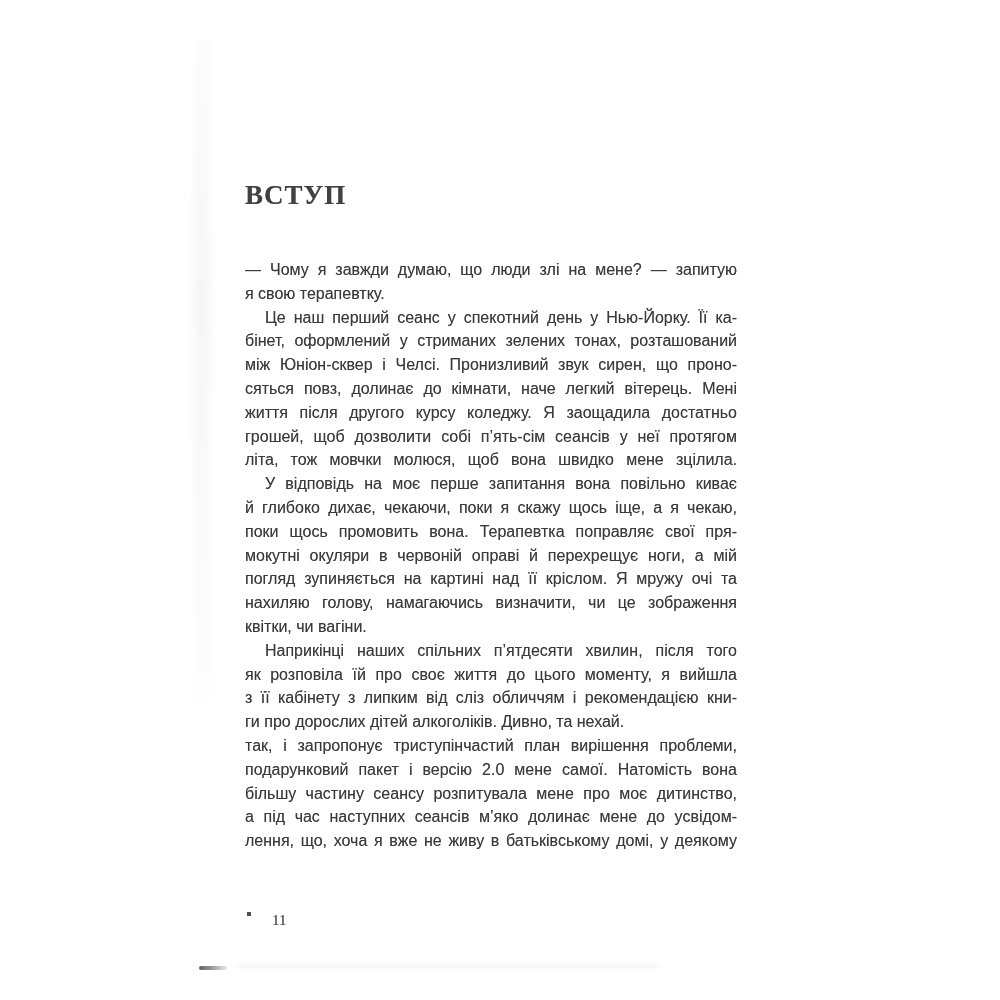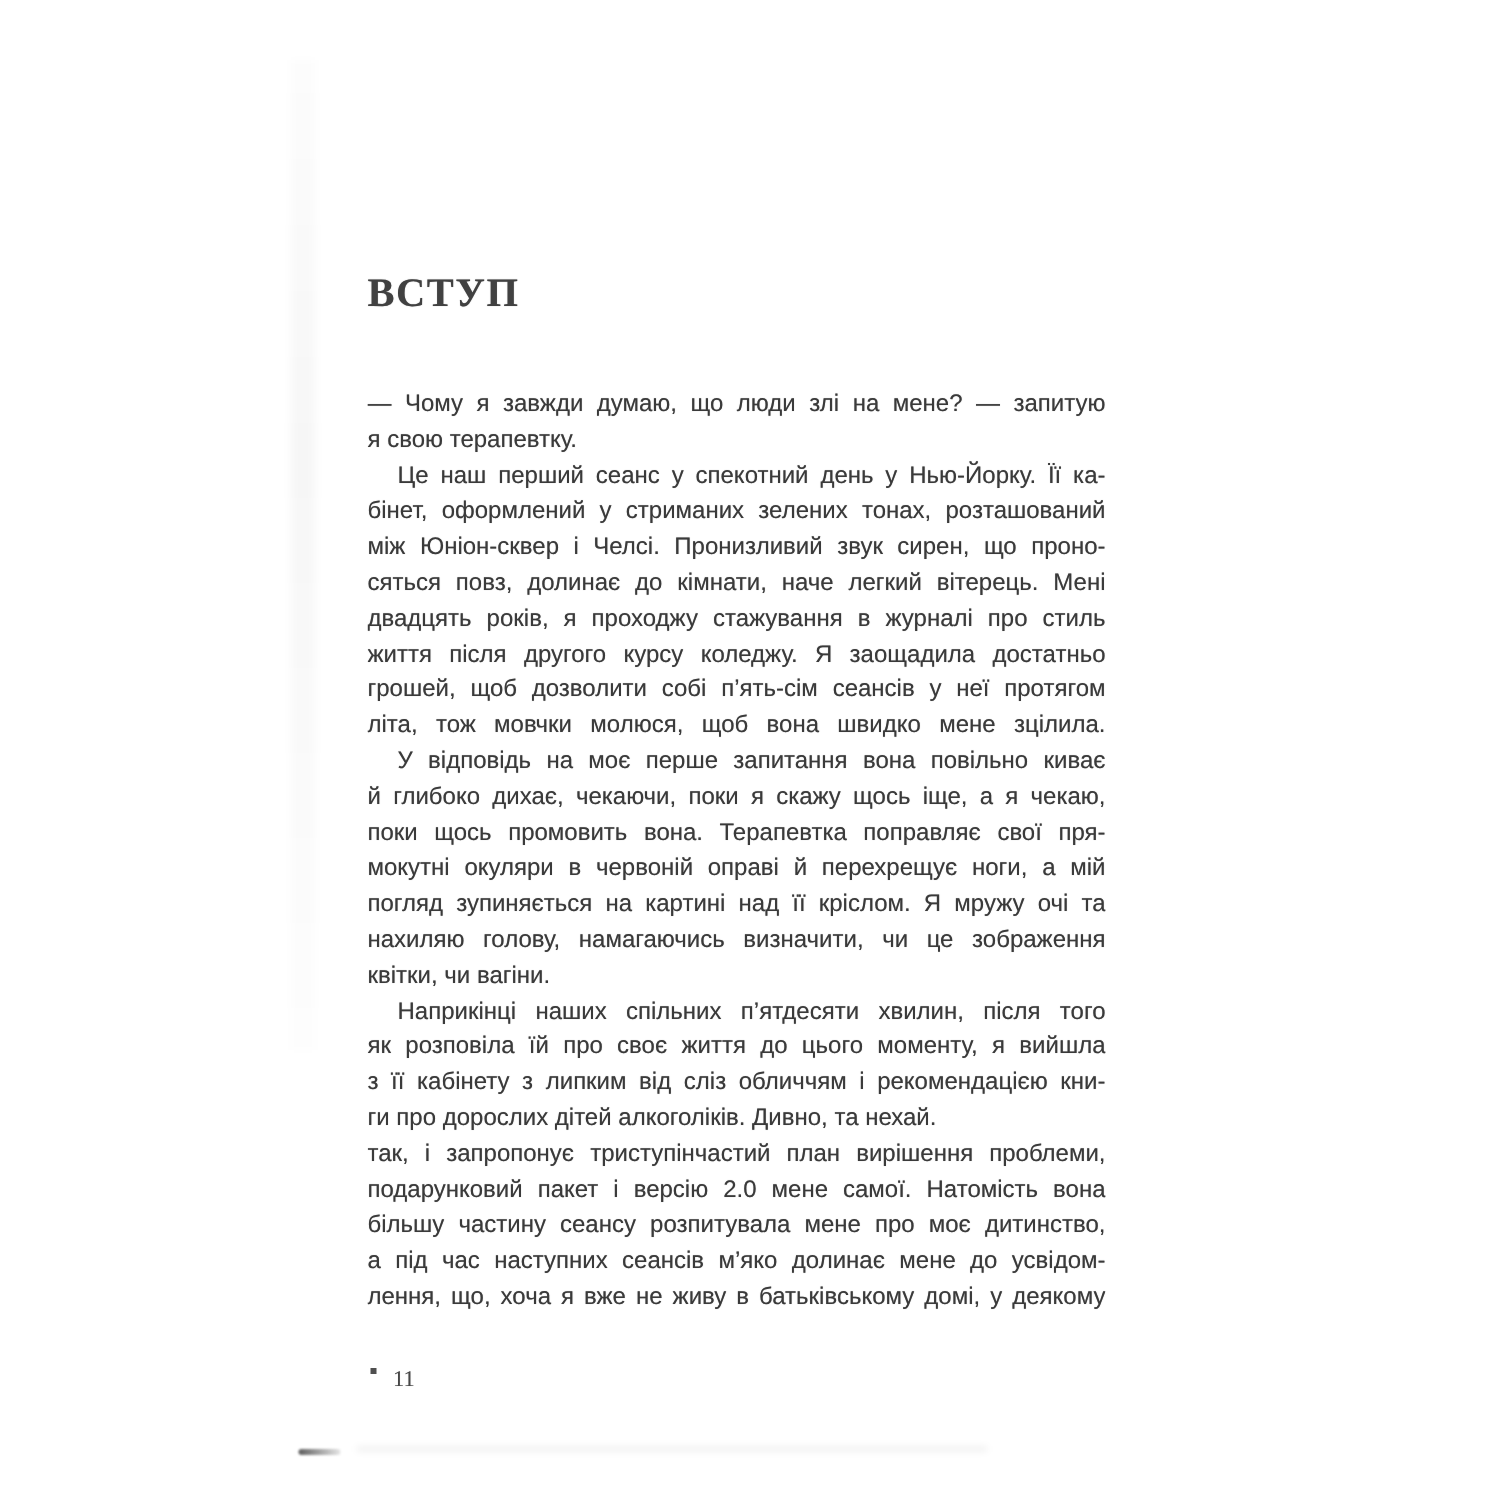--- a/index.html
+++ b/index.html
@@ -58,21 +58,21 @@
     text-align:justify;
     text-align-last:justify;
     overflow:hidden;
     white-space:nowrap;
   }
   .line.e{ text-align-last:left; }
   .line.i{ text-indent:20px; }
   .footer{
     position:absolute;
     left:247px;top:912px;
-    display:flex;align-items:flex-start;gap:11px;
+    display:flex;align-items:flex-start;gap:21px;
   }
   .page-marker{
     width:4px;height:4px;background:#4f4f4f;display:inline-block;
   }
   .page-number{
     font-family:"Liberation Serif",serif;
     font-size:15px;color:#474747;
     line-height:17px;
     text-shadow:0 0 0.5px rgba(70,70,70,0.4);
   }
@@ -86,21 +86,20 @@
 
   <h1 class="chapter-title">ВСТУП</h1>
 
   <div class="text-block">
     <div class="line">— Чому я завжди думаю, що люди злі на мене? — запитую</div>
     <div class="line e">я свою терапевтку.</div>
     <div class="line i">Це наш перший сеанс у спекотний день у Нью-Йорку. Її ка-</div>
     <div class="line">бінет, оформлений у стриманих зелених тонах, розташований</div>
     <div class="line">між Юніон-сквер і Челсі. Пронизливий звук сирен, що проно-</div>
     <div class="line">сяться повз, долинає до кімнати, наче легкий вітерець. Мені</div>
-    <div class="line">двадцять років, я проходжу стажування в журналі про стиль</div>
     <div class="line">життя після другого курсу коледжу. Я заощадила достатньо</div>
     <div class="line">грошей, щоб дозволити собі п’ять-сім сеансів у неї протягом</div>
     <div class="line">літа, тож мовчки молюся, щоб вона швидко мене зцілила.</div>
     <div class="line i">У відповідь на моє перше запитання вона повільно киває</div>
     <div class="line">й глибоко дихає, чекаючи, поки я скажу щось іще, а я чекаю,</div>
     <div class="line">поки щось промовить вона. Терапевтка поправляє свої пря-</div>
     <div class="line">мокутні окуляри в червоній оправі й перехрещує ноги, а мій</div>
     <div class="line">погляд зупиняється на картині над її кріслом. Я мружу очі та</div>
     <div class="line">нахиляю голову, намагаючись визначити, чи це зображення</div>
     <div class="line e">квітки, чи вагіни.</div>

